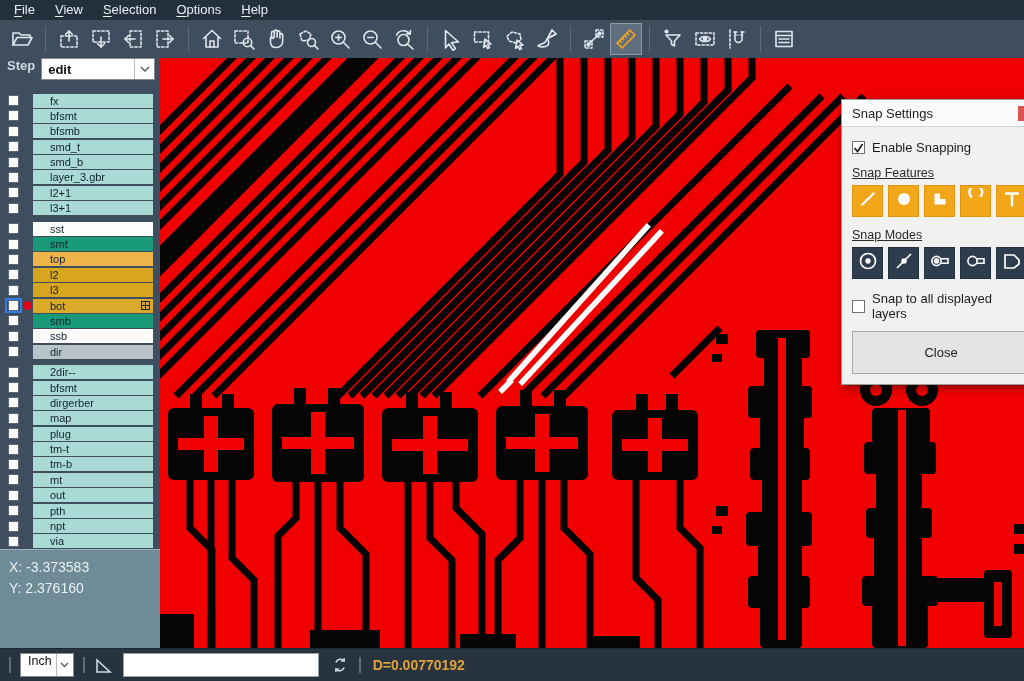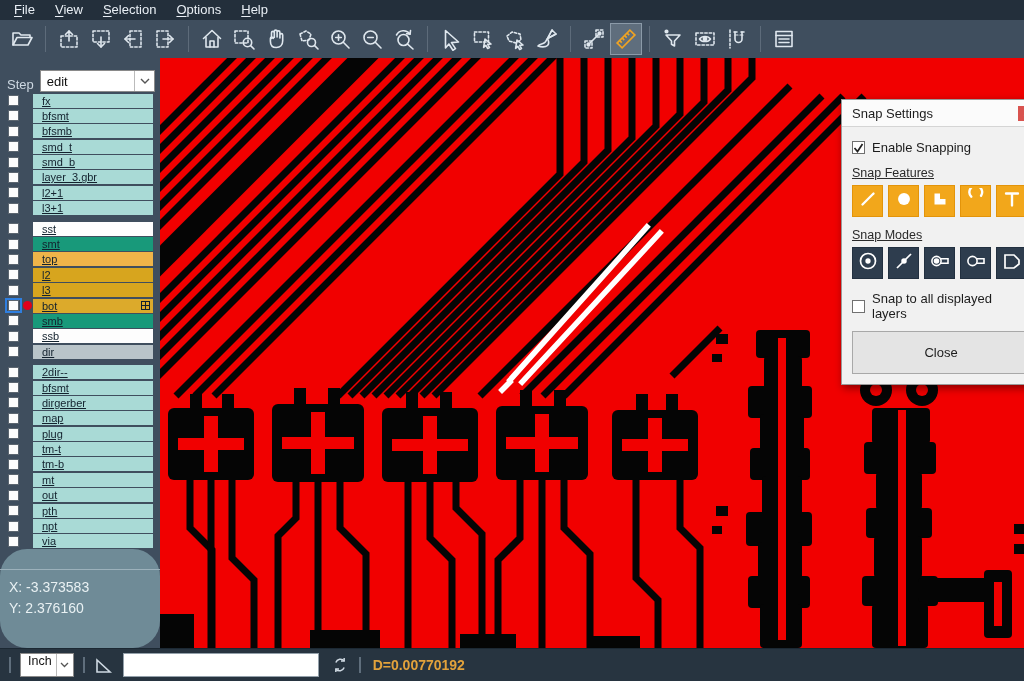--- a/index.html
+++ b/index.html
@@ -17,45 +17,45 @@
   .tb-btn { width:32px; height:32px; display:flex; align-items:center; justify-content:center; flex:none; border:1px solid transparent; }
   .tb-btn.active { background:#66758466; background:#5f6e7d; border:1px solid #8b9aa8; }
   .tb-sep { width:1px; height:26px; background:#5d6b7a; margin:0 7px; flex:none; }
   .tb-btn svg { display:block; }
 
   
   .main { flex:1; display:flex; min-height:0; }
 
   
   .sidebar { width:160px; flex:none; background:#3f4e5e; display:flex; flex-direction:column; }
-  .step-row { height:34px; display:flex; align-items:flex-end; padding:0 5px 0 7px; gap:6px; flex:none; }
+  .step-row { height:34px; display:flex; align-items:flex-start; padding:0 5px 0 7px; gap:6px; flex:none;font-weight:bold; }
   .step-label { color:#cdd8e2; font-size:13px; }
   .step-select { flex:1; height:22px; background:#fff; border:1px solid #8a8a8a; display:flex; align-items:center; font-size:13px; color:#111; }
   .step-select .val { flex:1; padding-left:6px; }
   .step-select .chev { width:20px; align-self:stretch; border-left:1px solid #bbb; display:flex; align-items:center; justify-content:center; color:#555; }
   .layer-list { flex:none; padding-top:1px; background:#3f4e5e; }
   .layer-row { height:15px; margin-bottom:0.4px; display:flex; align-items:center; }
   .group-sep { height:5px; }
   .chk-wrap { width:15px; height:13px; margin-left:6px; flex:none; display:flex; align-items:center; justify-content:center; }
   .chk { width:11px; height:11px; background:#fdfdfd; border:1px solid #5c6670; }
   .chk-wrap.sel { outline:2px solid #2f7fe0; outline-offset:-1px; }
   .dotcol { width:12px; flex:none; display:flex; align-items:center; justify-content:center; }
   .active-dot { width:9px; height:9px; border-radius:50%; background:#e1001c; }
-  .layer-cell { flex:1; margin-right:7px; height:14px; font-size:11px; line-height:14px; padding-left:9px; color:#13222e; display:flex; align-items:center;text-decoration:underline; }
+  .layer-cell { flex:1; margin-right:7px; height:14px; font-size:11px; line-height:14px; padding-left:17px; color:#13222e; display:flex; align-items:center; }
   .layer-cell .nm { flex:1; }
   .c-cyan  { background:#a9dad6; }
   .c-white { background:#fdfdfd; }
   .c-green { background:#18997a; }
   .c-amber { background:#efb449; }
   .c-gold  { background:#d7a51e; }
   .c-gold2 { background:#dcaa2b; }
   .c-gray  { background:#b9c4c9; }
   .grid-ic { margin-right:3px; display:flex; }
 
-  .sidebar-lower { flex:1; background:#6f8b97; display:flex; flex-direction:column; justify-content:center;border-radius:27px; }
+  .sidebar-lower { flex:1; background:#6f8b97; display:flex; flex-direction:column; justify-content:flex-start; }
   .xy-block { border-top:1px solid #9cb1bb; padding:7px 9px 10px 9px; color:#e9f1f3; font-size:14px; line-height:1.45; }
 
   
   .canvas { flex:1; position:relative; background:#f10000; min-width:0; }
   .canvas svg.art { position:absolute; inset:0; display:block; }
 
   
   .dialog { position:absolute; left:681px; top:41px; width:200px; background:#f1f1f1;
     border:1px solid #9a9a9a; box-shadow:2px 3px 8px rgba(0,0,0,.45); }
   .dlg-title { height:27px; background:#fbfbfb; border-bottom:1px solid #d5d5d5; display:flex; align-items:center; padding:0 5px 0 10px; }

